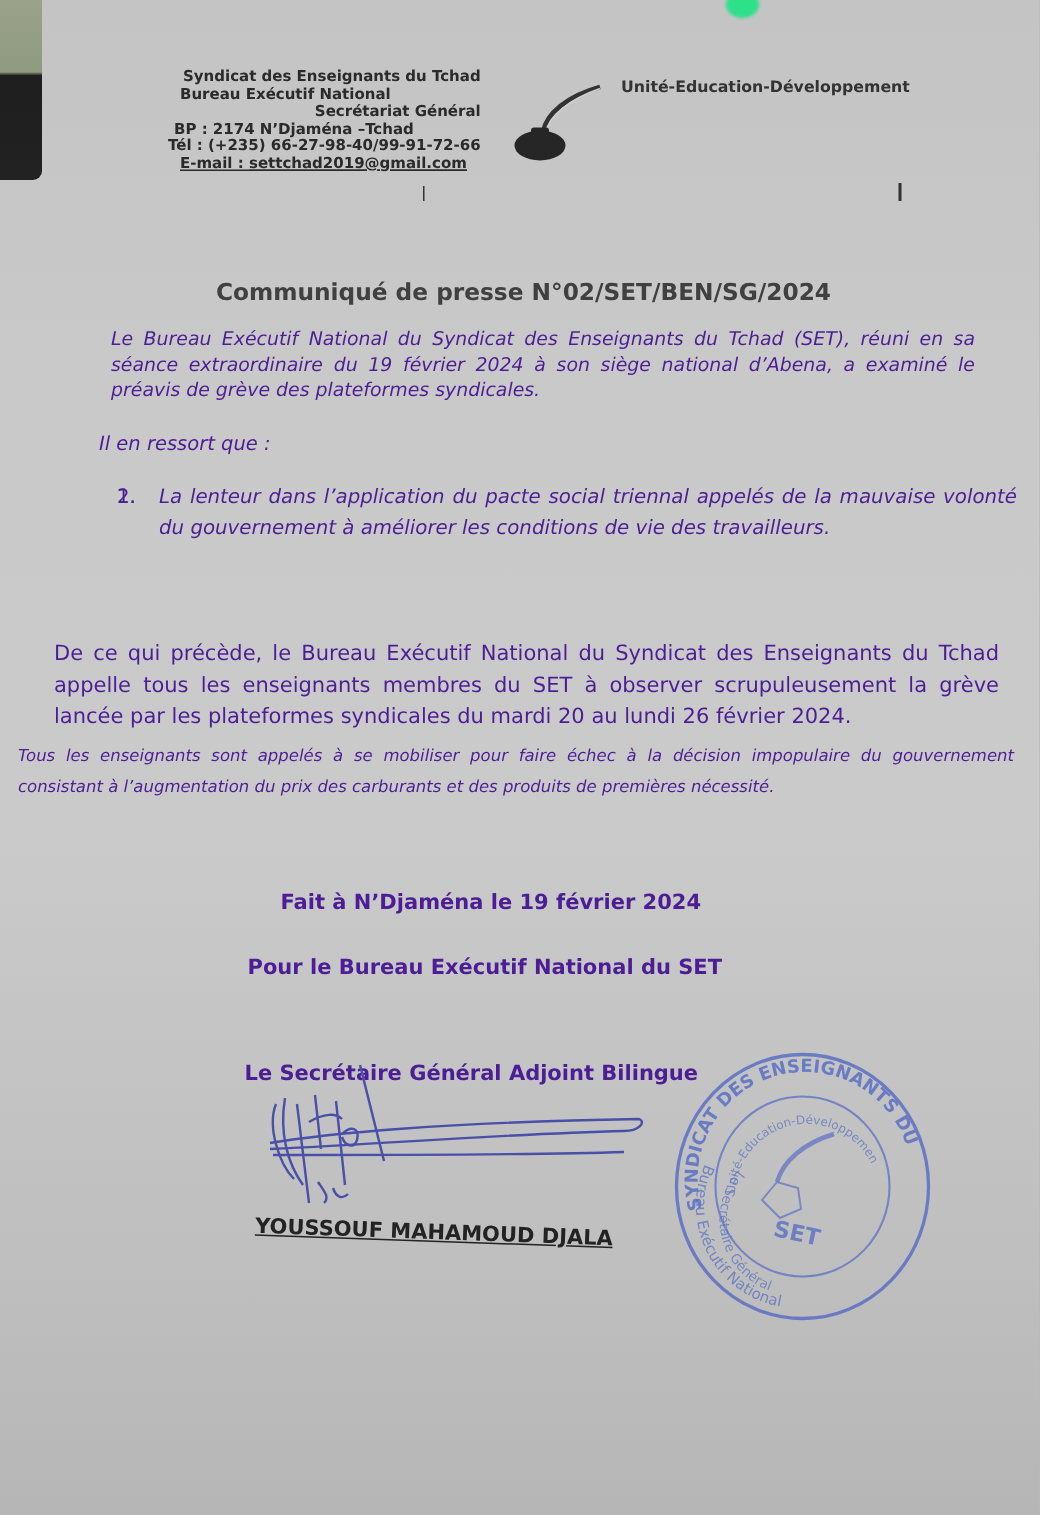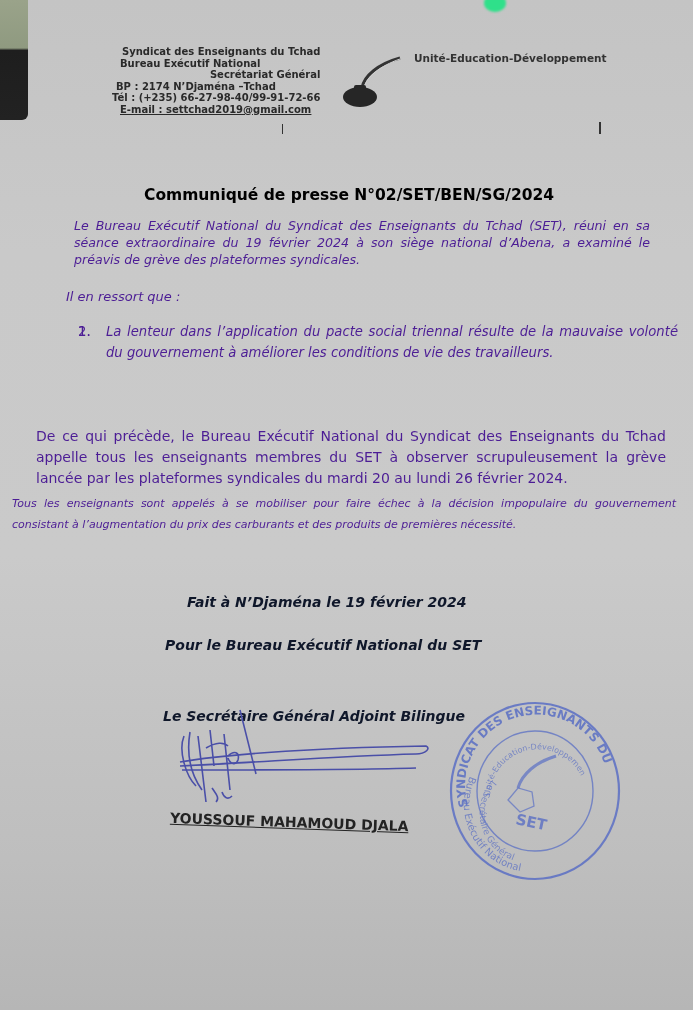--- a/index.html
+++ b/index.html
@@ -34,34 +34,34 @@
   .letterhead-left .l4 { padding-left: 4px; }
   .letterhead-left .l5 { padding-left: 12px; text-decoration: underline; }
   .email-link { text-decoration: underline; }
   .motto {
     position: absolute; left: 414px; top: 52px;
     font-size: 10.5px; font-weight: bold; color: #333; white-space: nowrap;
   }
   .inkpot { position: absolute; left: 338px; top: 52px; }
   .title {
     position: absolute; left: 144px; top: 186px;
-    font-size: 15.5px; font-weight: bold; white-space: nowrap; color: #000000;
+    font-size: 15.5px; font-weight: bold; white-space: nowrap; color: #404040;
   }
   .p {
     position: absolute; font-size: 13px; line-height: 19px; color: #4c1d95;
     text-align: justify;
   }
   .p1 { left: 74px; top: 217px; width: 576px; font-size: 12.6px; line-height: 17px; }
   .intro { left: 66px; top: 287px; font-style: italic; font-size: 13px; }
   .list { left: 78px; top: 321px; width: 600px; font-size: 13.2px; line-height: 21px; }
   .list .item { position: relative; padding-left: 28px; margin-bottom: 0; }
   .list .num { position: absolute; left: 0; top: 0; }
   .p3 { left: 36px; top: 426px; width: 630px; font-size: 14px; line-height: 21px; }
   .p4 { left: 12px; top: 493px; width: 664px; font-size: 11px; line-height: 21px; }
-  .sig-line { position: absolute; font-weight: bold; font-size: 14px; white-space: nowrap; color: #0f172a; font-style: italic; }
+  .sig-line { position: absolute; font-weight: bold; font-size: 14px; white-space: nowrap; color: #4c1d95; }
   .s1 { left: 187px; top: 594px; }
   .s2 { left: 165px; top: 637px; }
   .s3 { left: 163px; top: 708px; }
   .signer {
     position: absolute; left: 170px; top: 814px; font-weight: bold; font-size: 14px;
     white-space: nowrap; text-decoration: underline; color: #232323;
     transform: rotate(2deg);
   }
   .signature { position: absolute; left: 176px; top: 706px; }
   .stamp { position: absolute; left: 440px; top: 696px; }
@@ -101,21 +101,21 @@
 <div class="p p1"><i>Le Bureau Exécutif National du Syndicat des Enseignants du Tchad (SET), réuni en sa séance extraordinaire du 19 février 2024 à son siège national d’Abena, a examiné le préavis de grève des plateformes syndicales.</i></div>
 
 <div class="p intro">Il en ressort que :</div>
 
 <div class="p list">
   <div class="item">
     <span class="num">1.</span>
   </div>
   <div class="item">
     <span class="num">2.</span>
-    <i>La lenteur dans l’application du pacte social triennal résulte de la mauvaise volonté du gouvernement à améliorer les conditions de vie des travailleurs.</i>
+    <i>La lenteur dans l’application du pacte social triennal appelés de la mauvaise volonté du gouvernement à améliorer les conditions de vie des travailleurs.</i>
   </div>
 </div>
 
 <div class="p p3">De ce qui précède, le Bureau Exécutif National du Syndicat des Enseignants du Tchad appelle tous les enseignants membres du SET à observer scrupuleusement la grève lancée par les plateformes syndicales du mardi 20 au lundi 26 février 2024.</div>
 
 <div class="p p4"><i>Tous les enseignants sont appelés à se mobiliser pour faire échec à la décision impopulaire du gouvernement consistant à l’augmentation du prix des carburants et des produits de premières nécessité.</i></div>
 
 <div class="sig-line s1">Fait à N’Djaména le 19 février 2024</div>
 <div class="sig-line s2">Pour le Bureau Exécutif National du SET</div>
 <div class="sig-line s3">Le Secrétaire Général Adjoint Bilingue</div>

